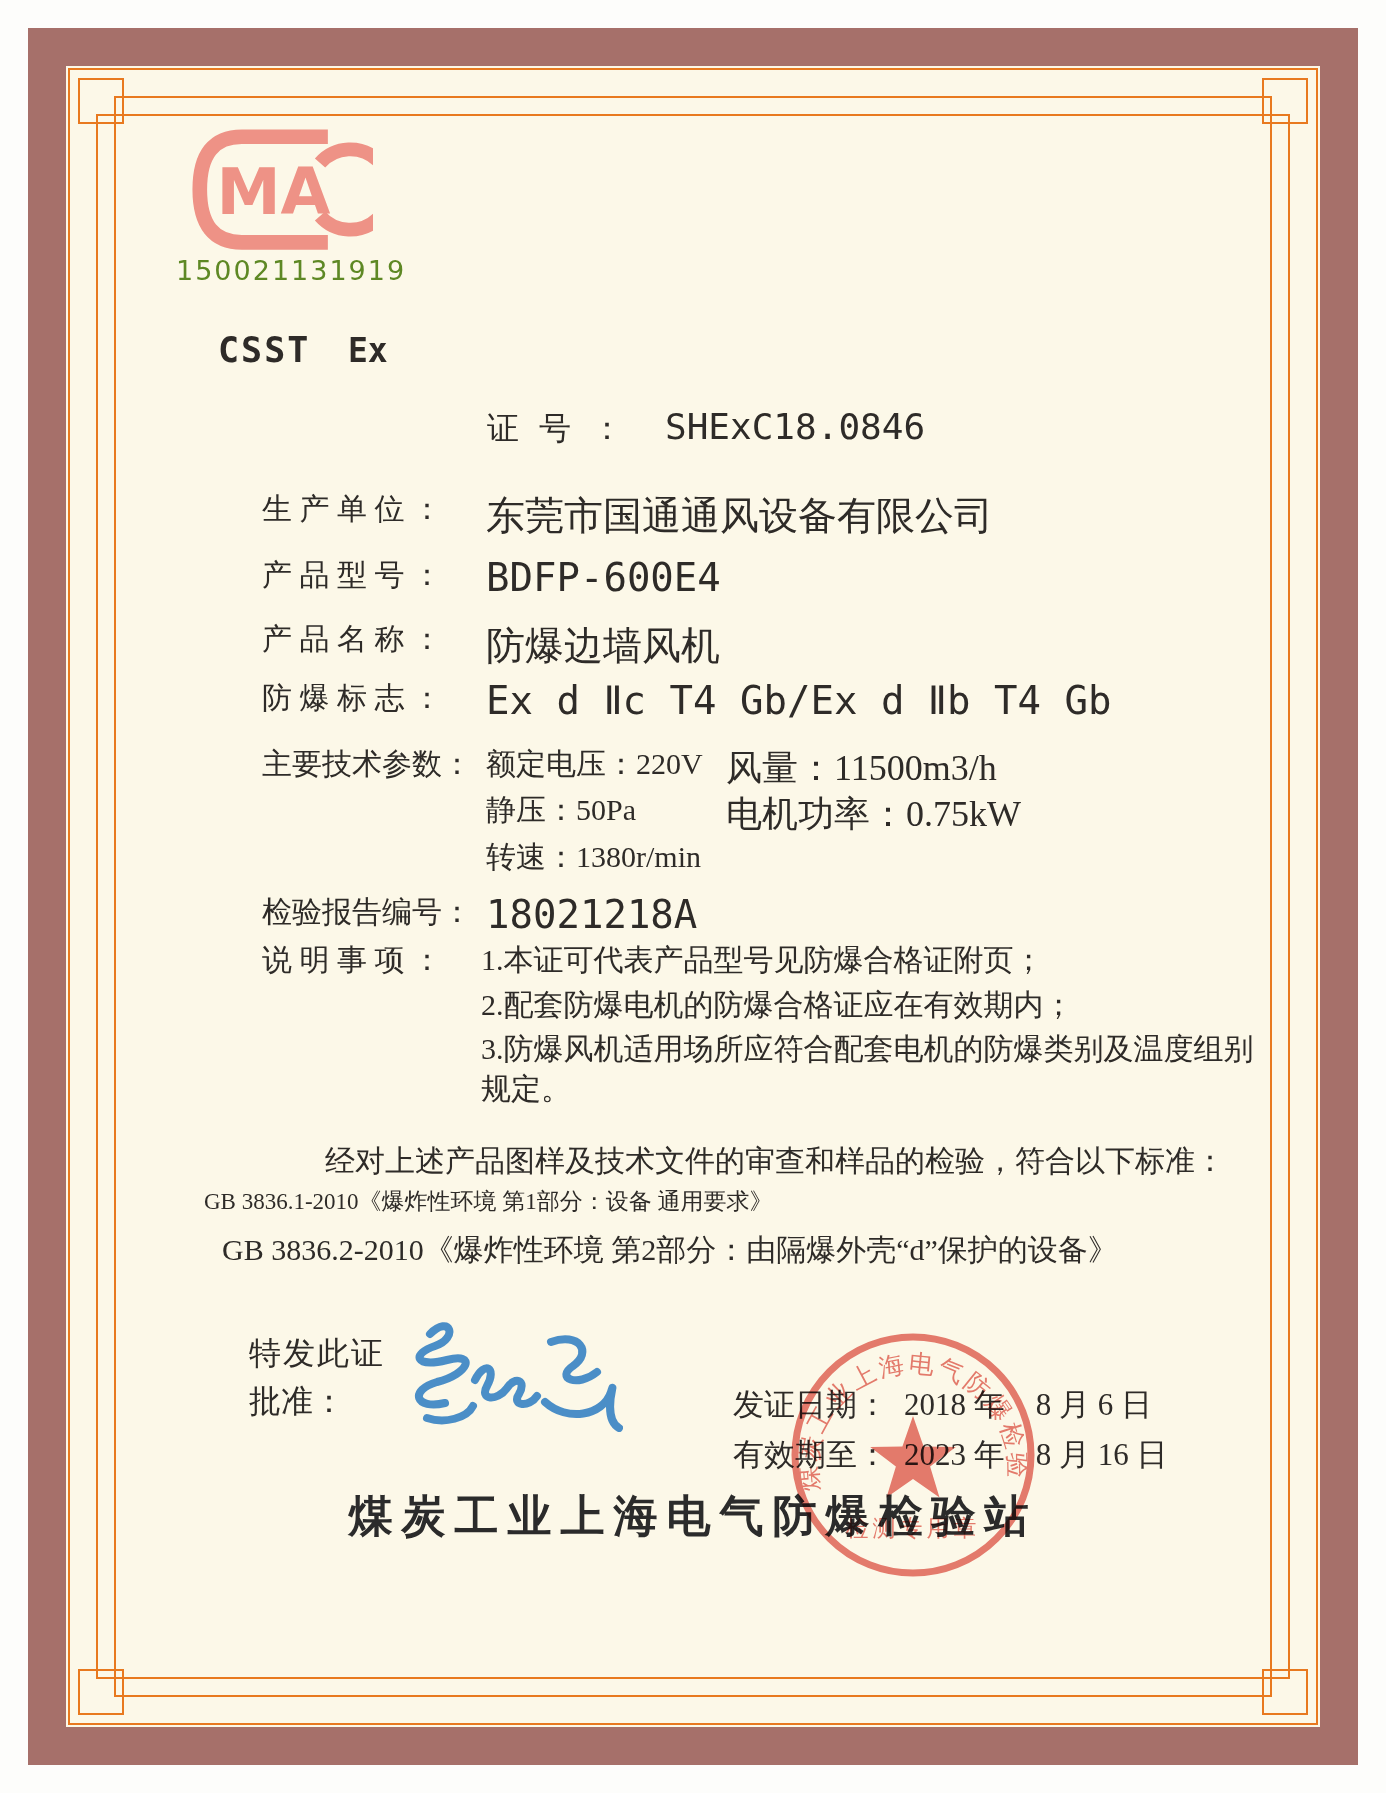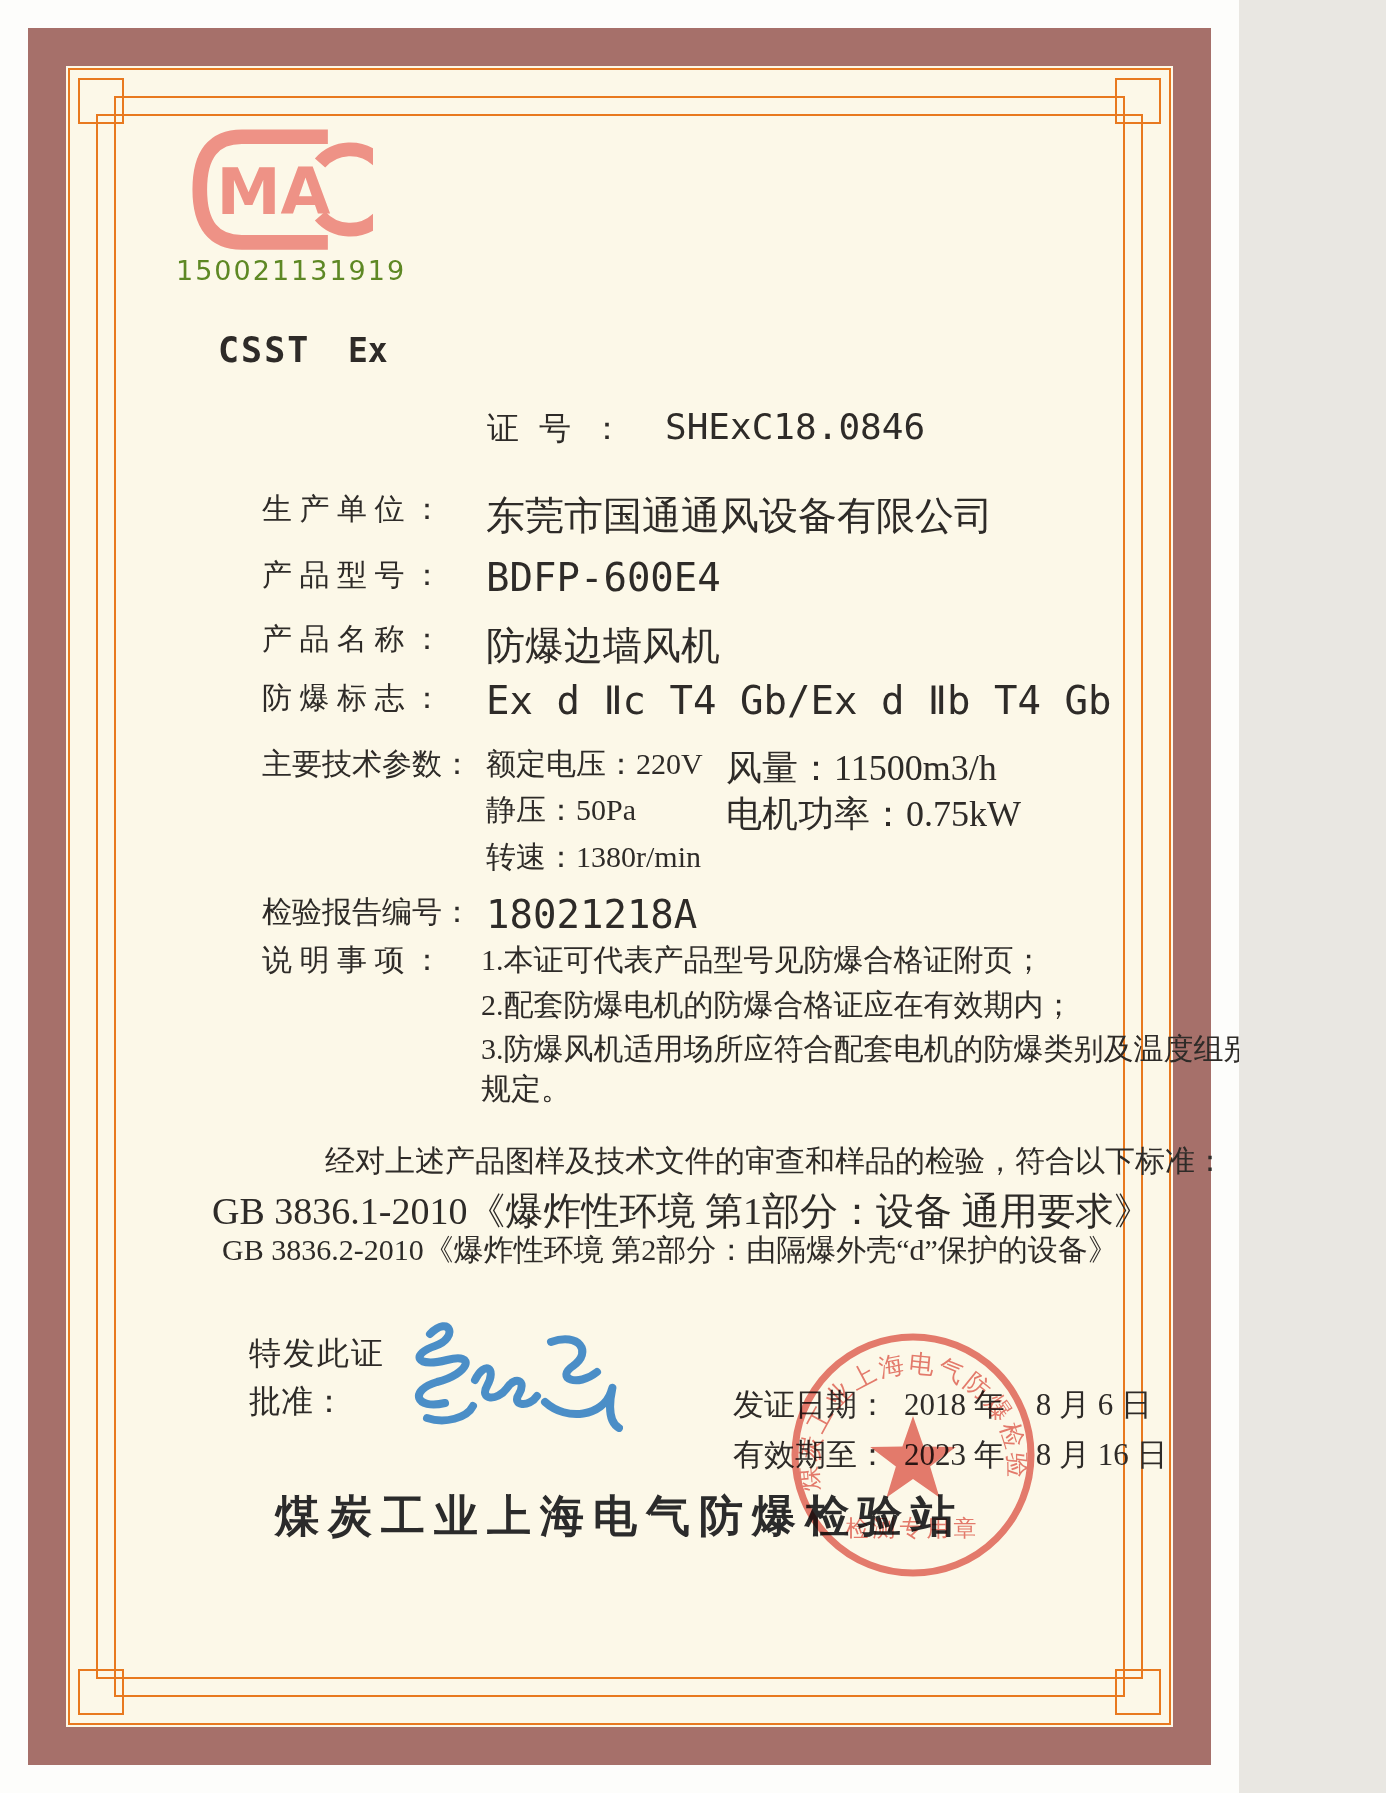--- a/index.html
+++ b/index.html
@@ -1,17 +1,17 @@
 <!DOCTYPE html>
 <html><head>
 <meta charset="utf-8">
 <style>
   html,body{margin:0;padding:0;background:#e9e7e2;}
   .page{
-    position:relative;width:1239px;height:1793px;background:#fdfdfb;
+    position:relative;width:1386px;height:1793px;background:#fdfdfb;
     font-family:"Liberation Serif",serif;color:#2e2b28;overflow:hidden;
   }
   
   .paper{position:absolute;inset:28px;background:#fcf8e8;border:38px solid #a6706a;box-sizing:border-box;}
   .frame{position:absolute;border:2px solid #e8791f;}
   .frame-1{inset:68px;}
   .frame-a{top:96px;bottom:96px;left:114px;right:114px;}
   .frame-b{top:114px;bottom:114px;left:96px;right:96px;}
   .corner-sq{position:absolute;width:42px;height:42px;border:2px solid #e8791f;}
   .sq-tl{left:78px;top:78px;} .sq-tr{right:78px;top:78px;}
@@ -46,21 +46,21 @@
   .tech-c1{left:486px;font-size:30px;white-space:nowrap;}
   .tech-c2{left:726px;font-size:36px;white-space:nowrap;}
   .t0{top:744px;} .t1{top:790px;} .t2{top:837px;}
 
   .report-row{top:892px;}
   .notes-label{left:262px;top:940px;font-size:30px;}
   .note-item{left:481px;font-size:30px;white-space:nowrap;}
   .n0{top:940px;} .n1{top:985px;} .n2{top:1029px;} .n3{top:1069px;}
 
   .std-intro{left:325px;top:1141px;font-size:30px;white-space:nowrap;}
-  .std-0{left:212px;top:1186px;font-size:38px;white-space:nowrap;}
+  .std-0{left:204px;top:1186px;font-size:23px;white-space:nowrap;}
   .std-1{left:222px;top:1230px;font-size:30px;white-space:nowrap;}
 
   
   .grant-note{left:249px;top:1332px;font-size:32px;letter-spacing:2px;}
   .approve-label{left:249px;top:1380px;font-size:32px;}
   .signature{left:375px;top:1306px;width:255px;height:152px;opacity:.92;}
   .date-row{left:733px;display:flex;align-items:baseline;gap:16px;font-size:31px;white-space:nowrap;}
   .d0{top:1384px;} .d1{top:1434px;}
   .institution{left:0;right:0;top:1487px;text-align:center;font-size:44px;
     letter-spacing:9px;font-weight:600;color:#2b2b2b;}

